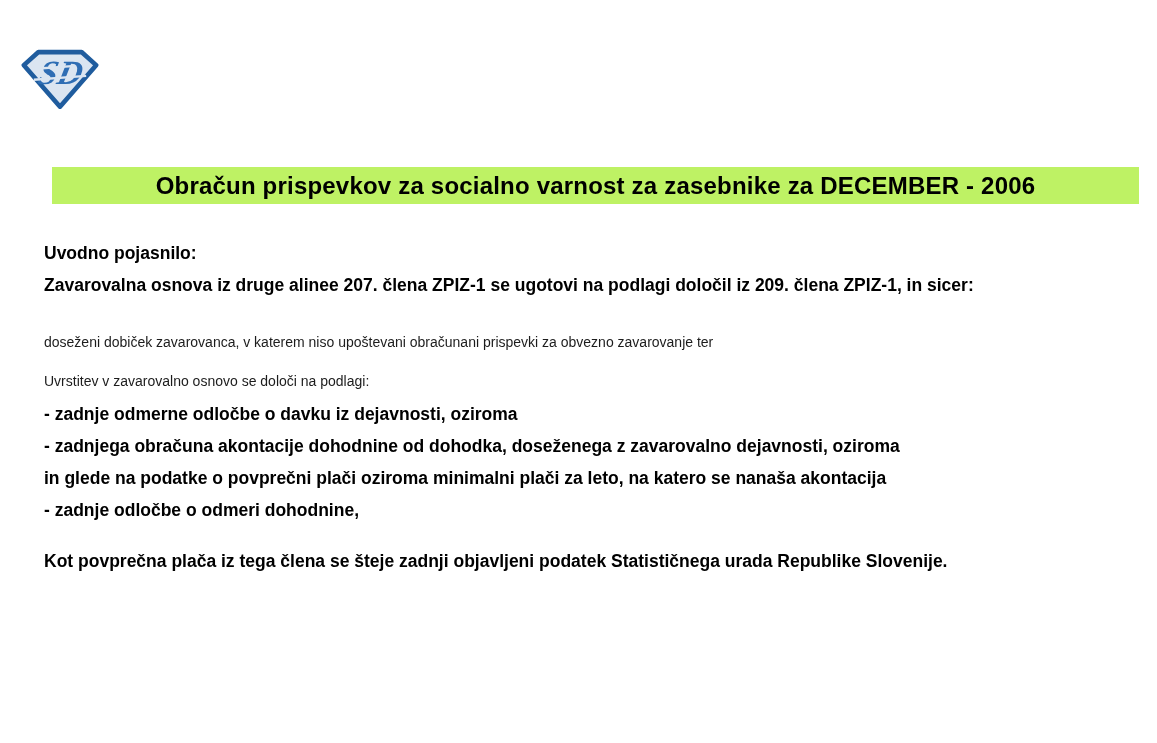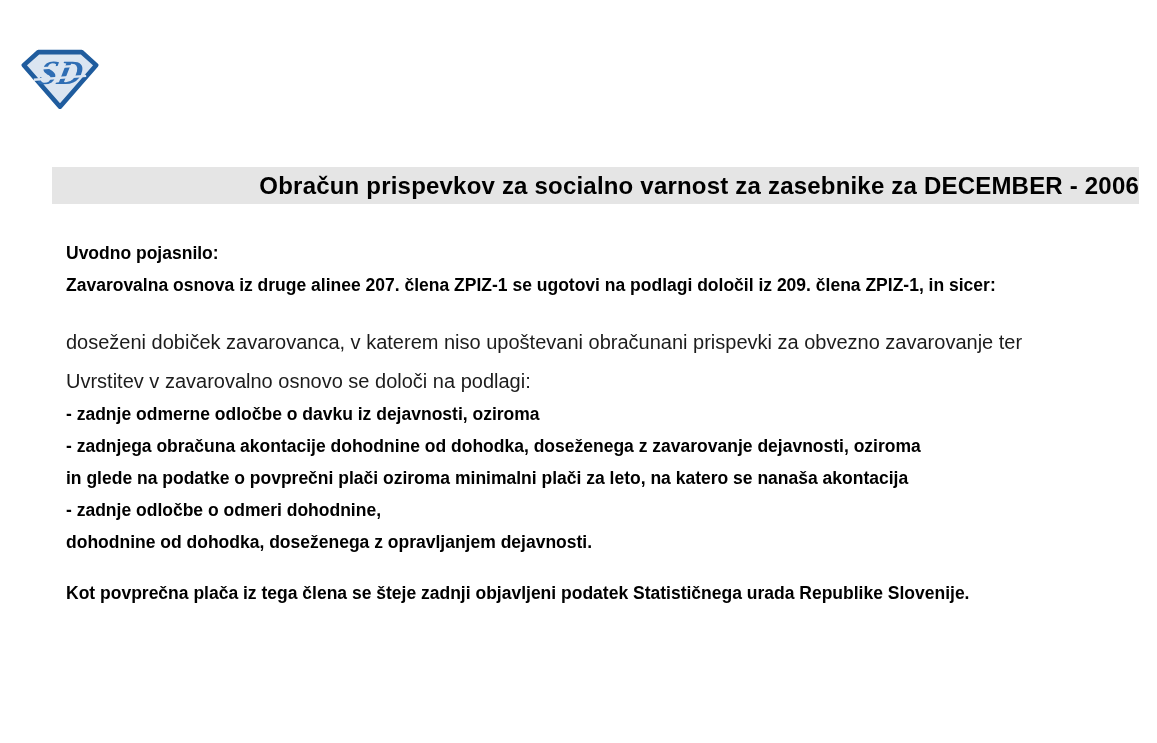--- a/index.html
+++ b/index.html
@@ -4,35 +4,35 @@
 <style>
   * { margin:0; padding:0; box-sizing:border-box; }
   html,body { width:1157px; height:743px; background:#ffffff; overflow:hidden;
               font-family:"Liberation Sans", sans-serif; }
   .page { position:relative; width:1157px; height:743px; background:#ffffff; }
 
   .logo { position:absolute; left:20px; top:49px; width:80px; height:60px; }
 
   .banner {
     position:absolute; left:52px; top:167px; width:1087px; height:37px;
-    background:#e5e5e5;
-    display:flex; align-items:center; justify-content:flex-end;
+    background:#bef264;
+    display:flex; align-items:center; justify-content:center;
   }
   .banner .title {
     font-size:24px; font-weight:bold; color:#000000; white-space:nowrap;
     letter-spacing:0.2px;
   }
 
-  .content { position:absolute; left:66px; top:237px; width:1075px; }
+  .content { position:absolute; left:44px; top:237px; width:1075px; }
   .line {
     height:32px; line-height:32px; font-size:17.5px; font-weight:bold;
     color:#000000; white-space:nowrap;
   }
   .line.r {
-    height:33px; line-height:33px; font-size:20px; font-weight:400;
+    height:33px; line-height:33px; font-size:14px; font-weight:400;
     color:#1c1c1c;
   }
   .gap-a { margin-top:25px; }
   .gap-b { margin-top:6px; }
   .gap-c { margin-top:19px; }
 </style>
 </head>
 <body>
 
 <div class="page">
@@ -51,20 +51,19 @@
   <div class="banner">
     <div class="title">Obračun prispevkov za socialno varnost za zasebnike za DECEMBER - 2006</div>
   </div>
 
   <div class="content">
     <div class="line">Uvodno pojasnilo:</div>
     <div class="line">Zavarovalna osnova iz druge alinee 207. člena ZPIZ-1 se ugotovi na podlagi določil iz 209. člena ZPIZ-1, in sicer:</div>
     <div class="line r gap-a">doseženi dobiček zavarovanca, v katerem niso upoštevani obračunani prispevki za obvezno zavarovanje ter</div>
     <div class="line r gap-b">Uvrstitev v zavarovalno osnovo se določi na podlagi:</div>
     <div class="line">- zadnje odmerne odločbe o davku iz dejavnosti, oziroma</div>
-    <div class="line">- zadnjega obračuna akontacije dohodnine od dohodka, doseženega z zavarovanje dejavnosti, oziroma</div>
+    <div class="line">- zadnjega obračuna akontacije dohodnine od dohodka, doseženega z zavarovalno dejavnosti, oziroma</div>
     <div class="line">in glede na podatke o povprečni plači oziroma minimalni plači za leto, na katero se nanaša akontacija</div>
     <div class="line">- zadnje odločbe o odmeri dohodnine,</div>
-    <div class="line">dohodnine od dohodka, doseženega z opravljanjem dejavnosti.</div>
     <div class="line gap-c">Kot povprečna plača iz tega člena se šteje zadnji objavljeni podatek Statističnega urada Republike Slovenije.</div>
   </div>
 
 </div>
 
 </body></html>

